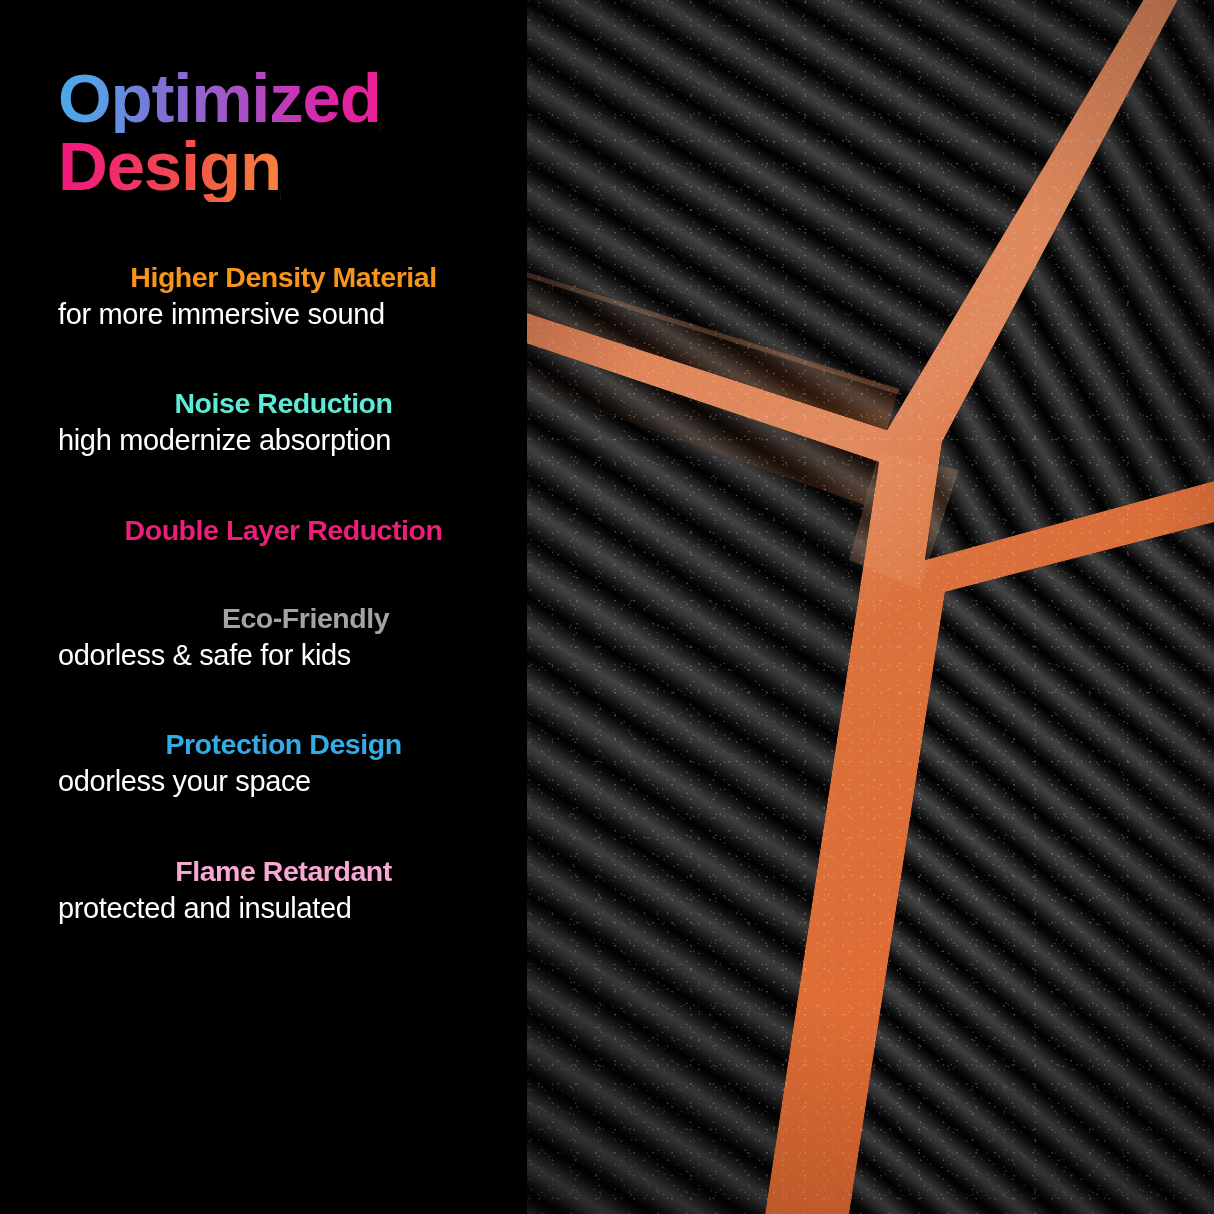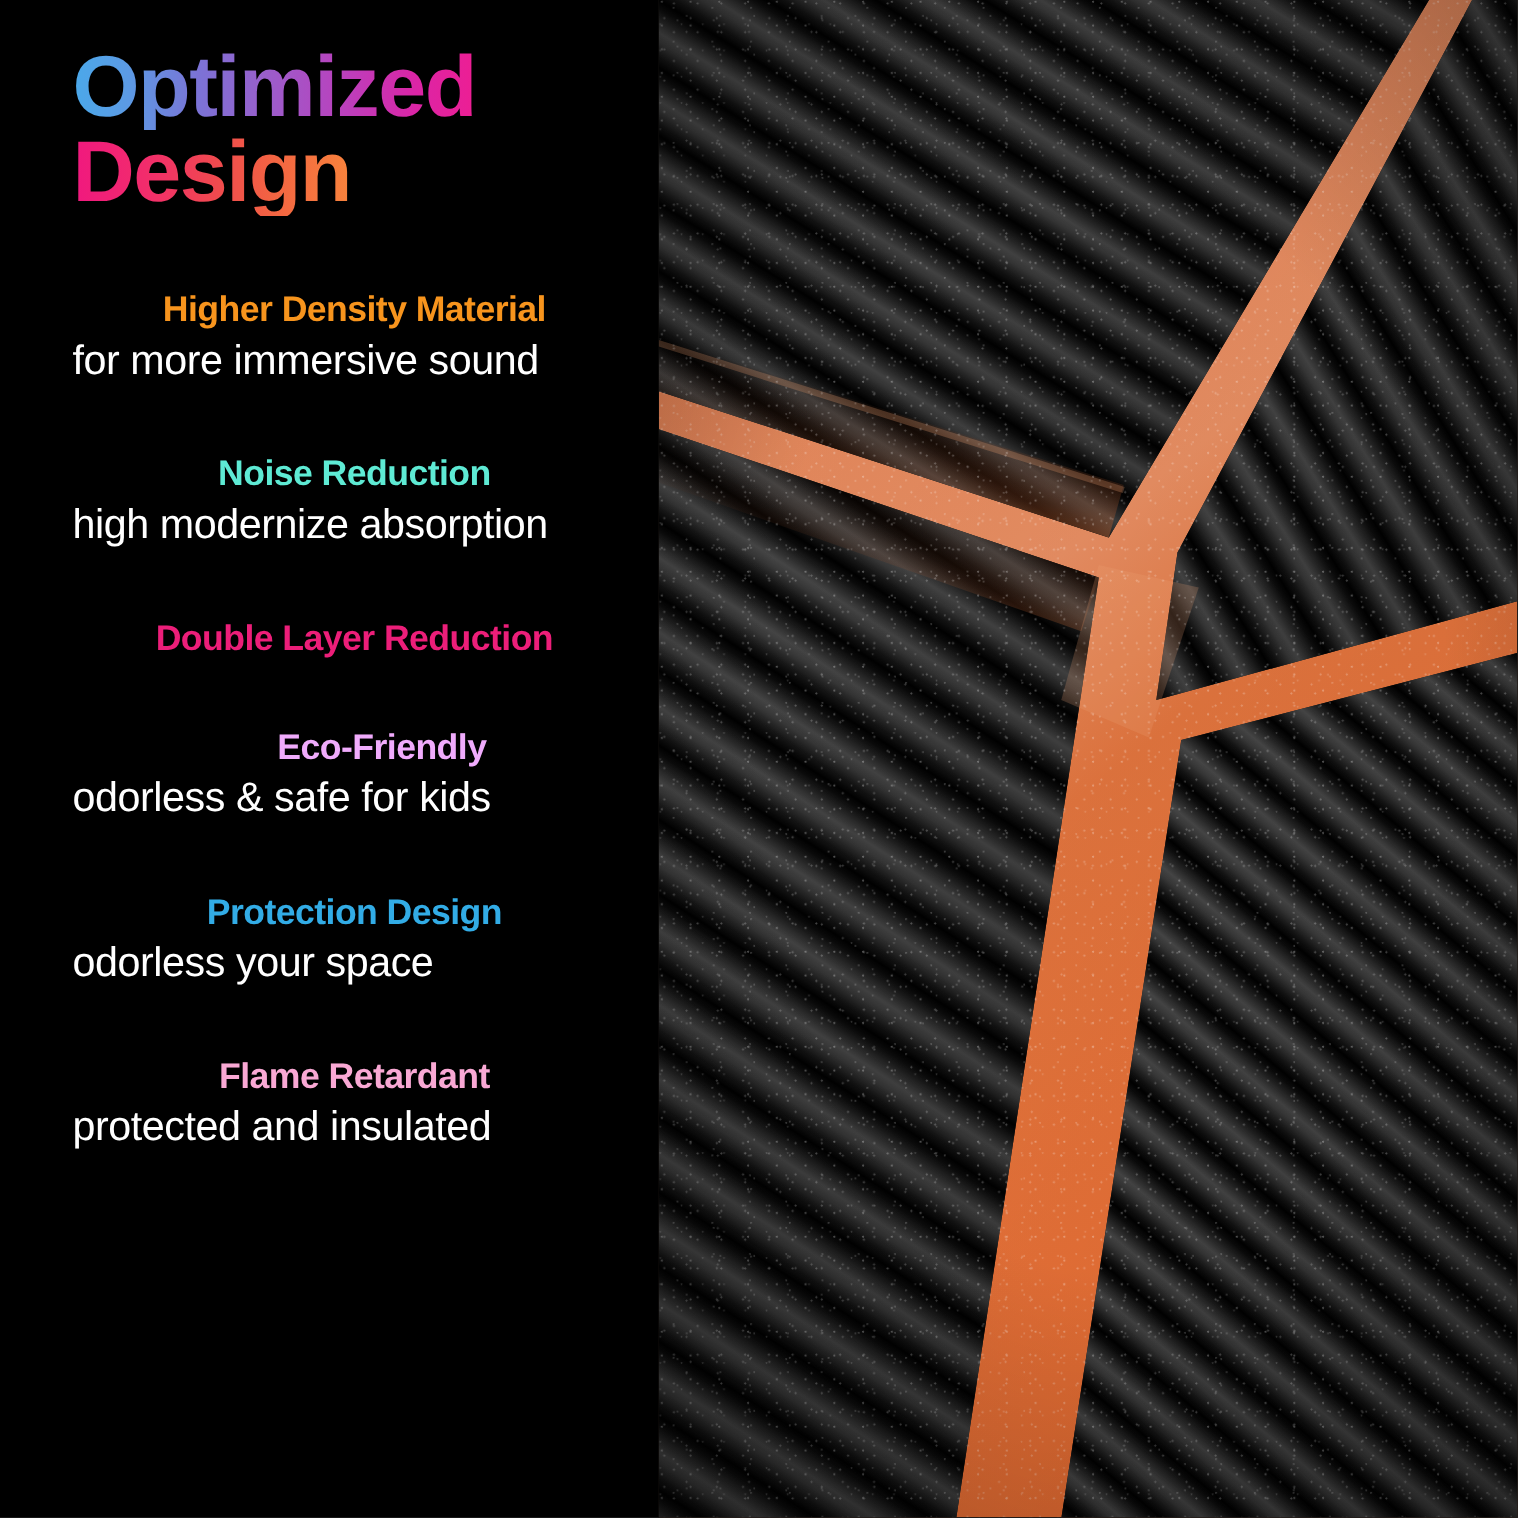--- a/index.html
+++ b/index.html
@@ -17,21 +17,22 @@
     background:#000;
     display:flex;
   }
 
   
   #left-panel {
     position:relative;
     width:527px; height:1120px;
     background:#000;
     flex:0 0 527px;
-    padding:36px 0 0 58px;
+    padding:65px 0 0 58px;
+    text-decoration:underline;
   }
 
   #headline {
     font-size:69px;
     font-weight:bold;
     line-height:0.99;
     letter-spacing:-1.2px;
     margin-bottom:8px;
   }
   #headline .hl-line {
@@ -62,21 +63,21 @@
 
   .feature-title {
     font-size:28.5px;
     font-weight:bold;
     letter-spacing:-0.45px;
     line-height:1.12;
     margin-bottom:3px;
     text-align:center;
   }
   .feature-desc {
-    font-size:33px;
+    font-size:29px;
     font-weight:normal;
     color:#ffffff;
     letter-spacing:-0.35px;
     line-height:1.23;
   }
 
   
   #photo-panel {
     position:relative;
     width:687px; height:1214px;
@@ -132,21 +133,21 @@
       <div class="feature">
         <div class="feature-title" style="color: #5eead4;">Noise Reduction</div>
         <div class="feature-desc">high modernize absorption</div>
       </div>
 
       <div class="feature">
         <div class="feature-title" style="color: rgb(236, 30, 121);">Double Layer Reduction</div>
       </div>
 
       <div class="feature">
-        <div class="feature-title" style="color: #f0abfc; margin-left: 44px;">Eco-Friendly</div>
+        <div class="feature-title" style="color: #a3a3a3; margin-left: 44px;">Eco-Friendly</div>
         <div class="feature-desc">odorless &amp; safe for kids</div>
       </div>
 
       <div class="feature">
         <div class="feature-title" style="color: rgb(50, 172, 230);">Protection Design</div>
         <div class="feature-desc">odorless your space</div>
       </div>
 
       <div class="feature">
         <div class="feature-title" style="color: #f9a8d4;">Flame Retardant</div>

